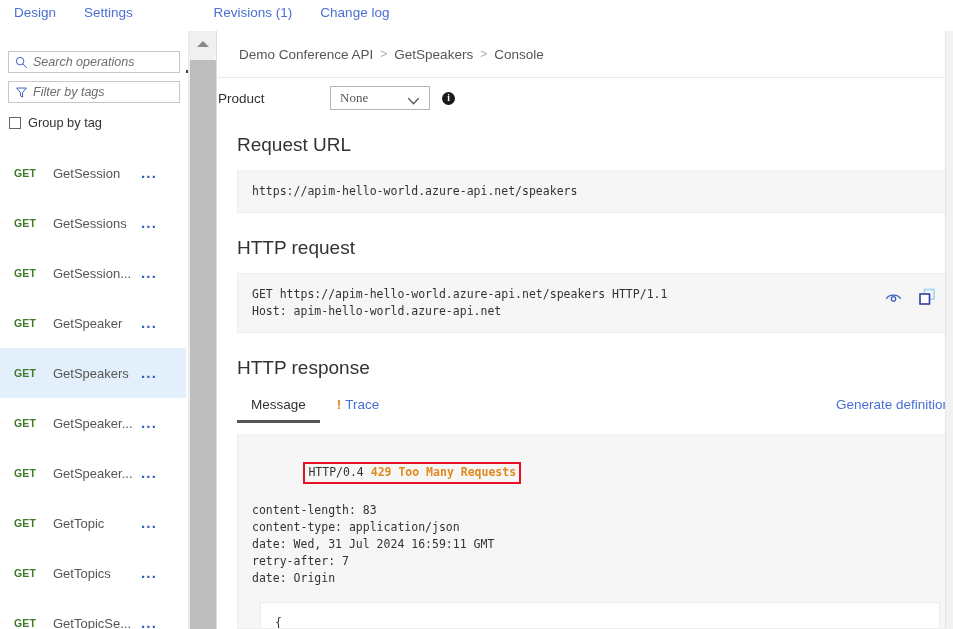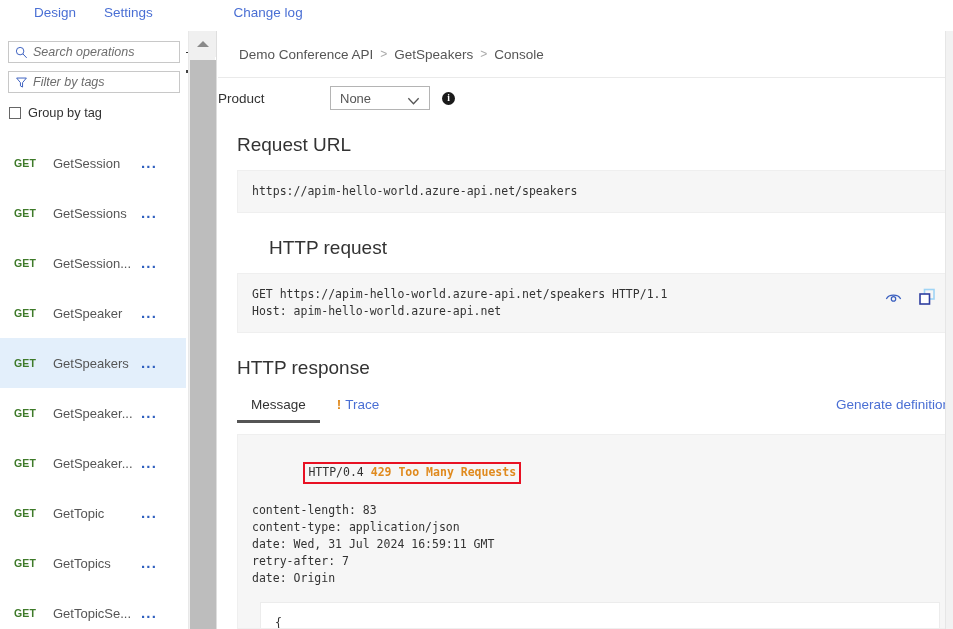--- a/index.html
+++ b/index.html
@@ -18,21 +18,21 @@
   }
 
   
   .tabbar {
     position: absolute; left: 0; top: 0;
     width: 953px; height: 30px;
     background: #ffffff;
   }
   .tabbar-inner {
     display: flex; align-items: flex-start;
-    padding-left: 20px;
+    padding-left: 0;
     height: 30px;
   }
   .tab {
     position: relative;
     font-size: 13.5px;
     color: #4a6fd4;
     padding: 3px 14px 0 14px;
     cursor: pointer;
     white-space: nowrap;
     line-height: 20px;
@@ -63,21 +63,21 @@
     overflow: hidden;
   }
   .side-field {
     position: relative;
     margin: 0 6px 0 8px;
     height: 22px;
     border: 1px solid #c8c8c8;
     background: #ffffff;
     display: flex; align-items: center;
   }
-  .side-field.first { margin-top: 10px; }
+  .side-field.first { margin-top: 20px; }
   .side-field.second { margin-top: 8px; }
   .side-field .ficon {
     width: 24px; height: 20px;
     display: flex; align-items: center; justify-content: center;
     flex: 0 0 auto;
   }
   .side-field .ftext {
     font-size: 12.5px;
     font-style: italic;
     color: #6d6d6d;
@@ -193,21 +193,21 @@
   .product-select {
     position: relative;
     width: 100px; height: 24px;
     border: 1px solid #b4b4b4;
     background: #ffffff;
     display: flex; align-items: center;
     padding-left: 9px;
     cursor: pointer;
   }
   .product-select .val {
-    font-size: 13px; color: #555555;
+    font-size: 13px; color: #555555; font-family: Liberation Serif, serif;
   }
   .product-select .chev {
     position: absolute; right: 8px; top: 6px;
   }
   .info-dot {
     margin-left: 12px;
     width: 13px; height: 13px;
     border-radius: 50%;
     background: #1a1a1a;
     color: #ffffff;
@@ -330,20 +330,21 @@
 </head>
 <body>
 
 <div id="app">
 
   <div class="tabbar">
     <div class="tabbar-inner" id="topTabs">
         <div class="tab">Design</div>
         <div class="tab">Settings</div>
         <div class="tab active">Test</div>
+        <div class="tab">Revisions (1)</div>
         <div class="tab">Change log</div>
       </div>
   </div>
   <div class="tabbar-rule"></div>
 
   <div class="sidebar">
 
     <div class="side-field first">
       <span class="ficon">
         <svg width="13" height="13" viewBox="0 0 16 16">
@@ -451,21 +452,21 @@
         </span>
       </div>
       <span class="info-dot">i</span>
     </div>
 
     <h2 class="h2" style="margin-top:16px;">Request URL</h2>
     <div class="codebox">
       <div class="line">https://apim-hello-world.azure-api.net/speakers</div>
     </div>
 
-    <h2 class="h2" style="margin-top:24px;margin-left:32px;">HTTP request</h2>
+    <h2 class="h2" style="margin-top:24px;">HTTP request</h2>
     <div class="codebox">
       <div class="line">GET https://apim-hello-world.azure-api.net/speakers HTTP/1.1</div>
       <div class="line">Host: apim-hello-world.azure-api.net</div>
       <div class="code-actions">
         <span class="icon-btn">
           <svg width="19" height="14" viewBox="0 0 20 14">
             <path d="M2.5 9 C5 3.6, 15 3.6, 17.5 9" fill="none" stroke="#3a5fbf" stroke-width="1.3"></path>
             <circle cx="10" cy="9" r="2.3" fill="none" stroke="#3a5fbf" stroke-width="1.3"></circle>
           </svg>
         </span>

